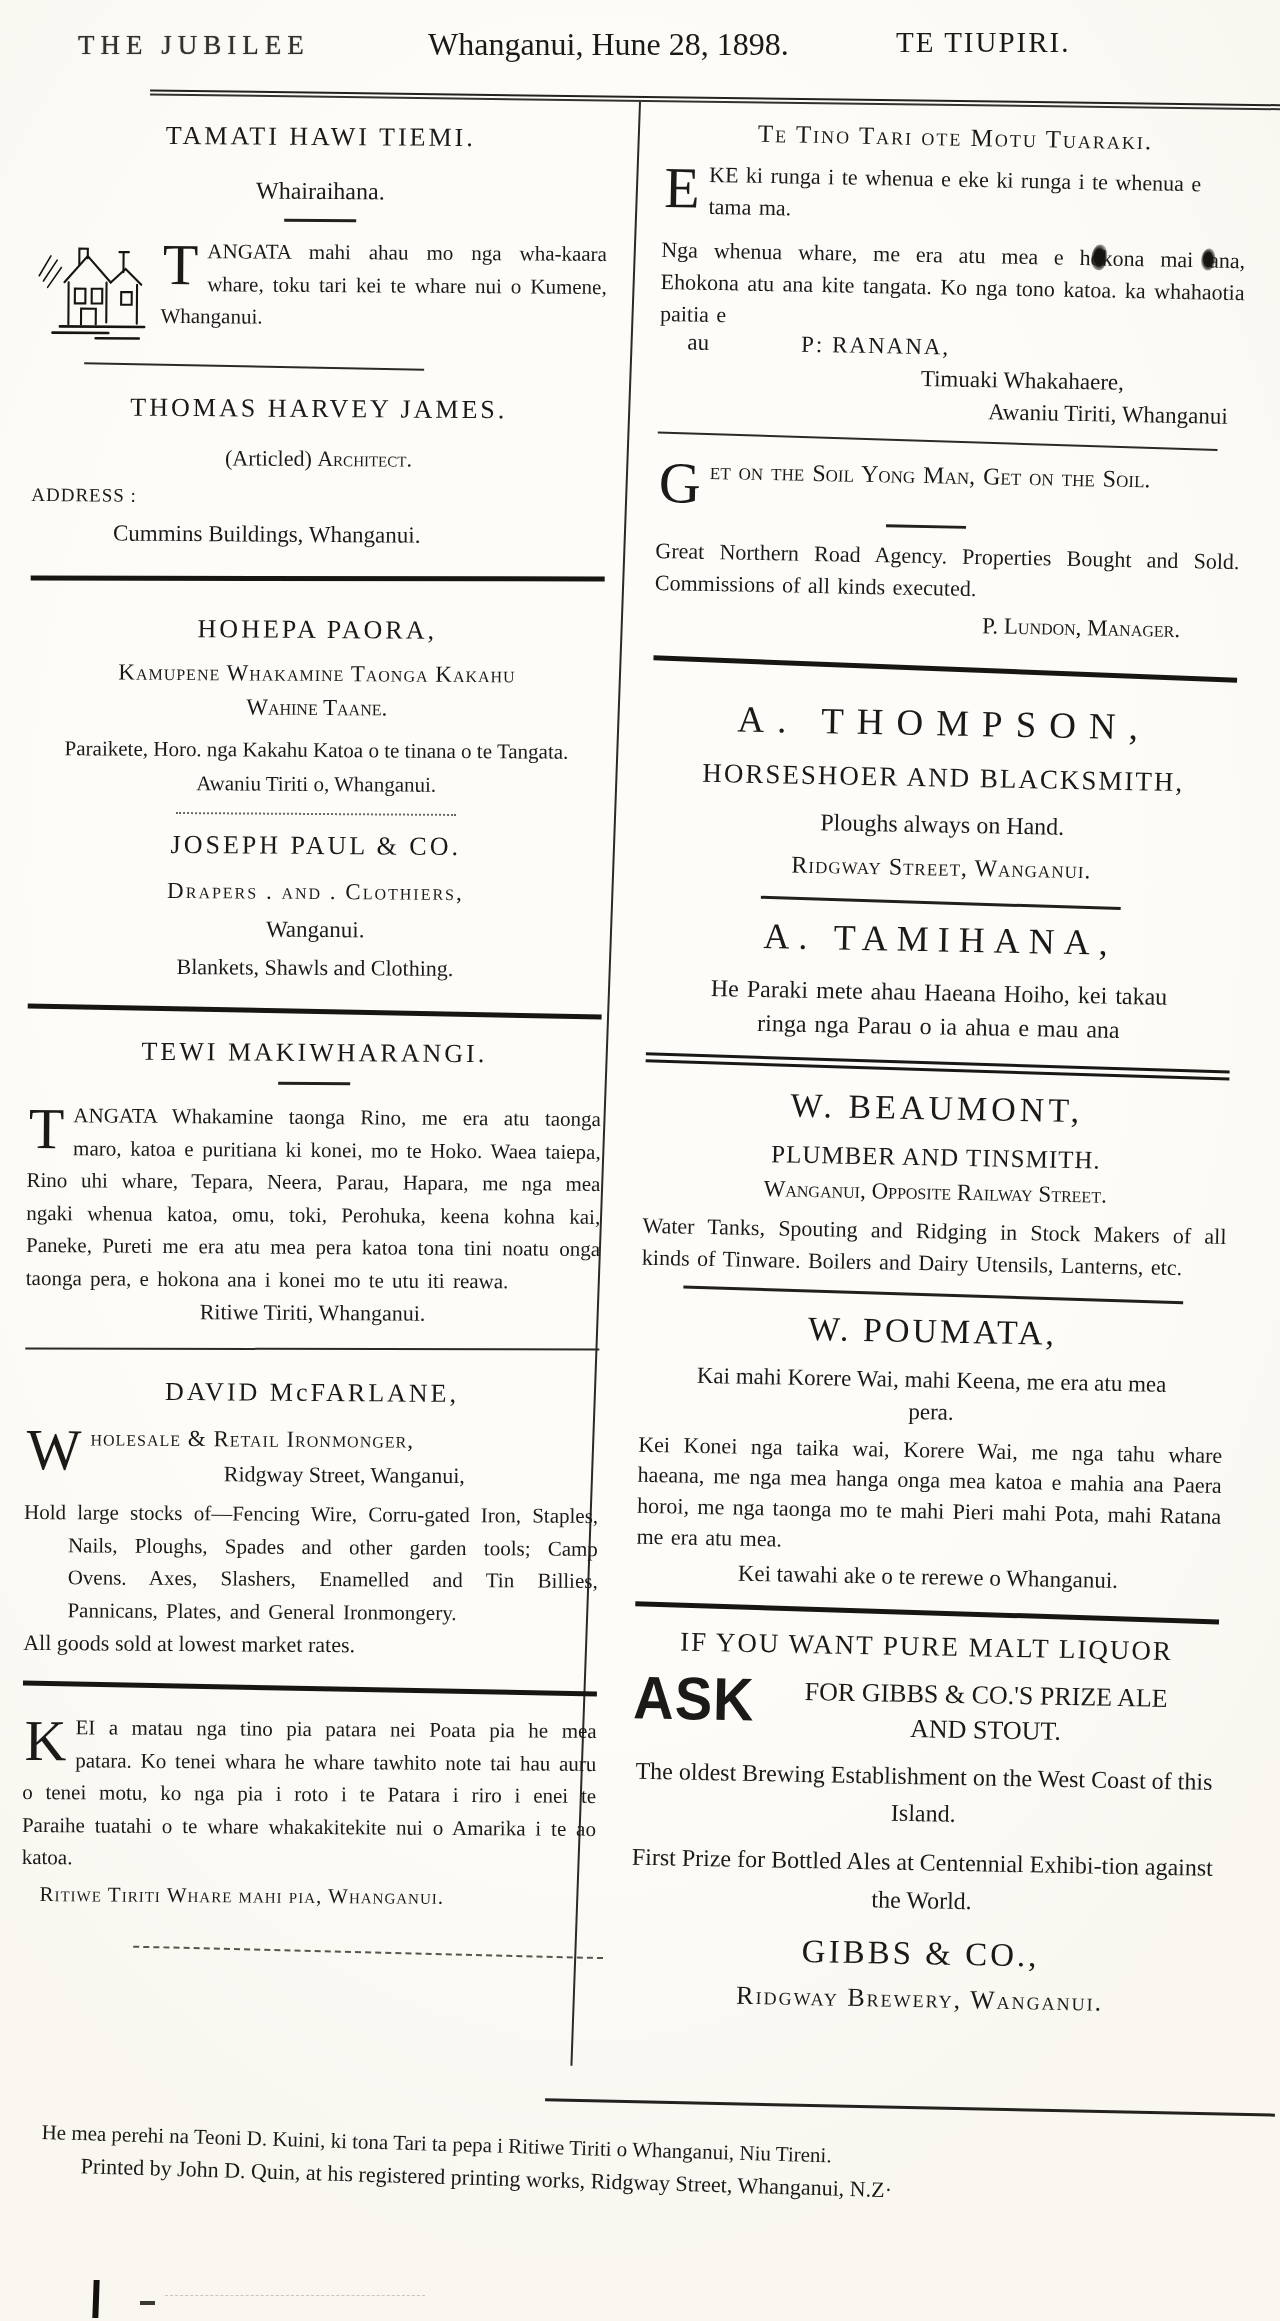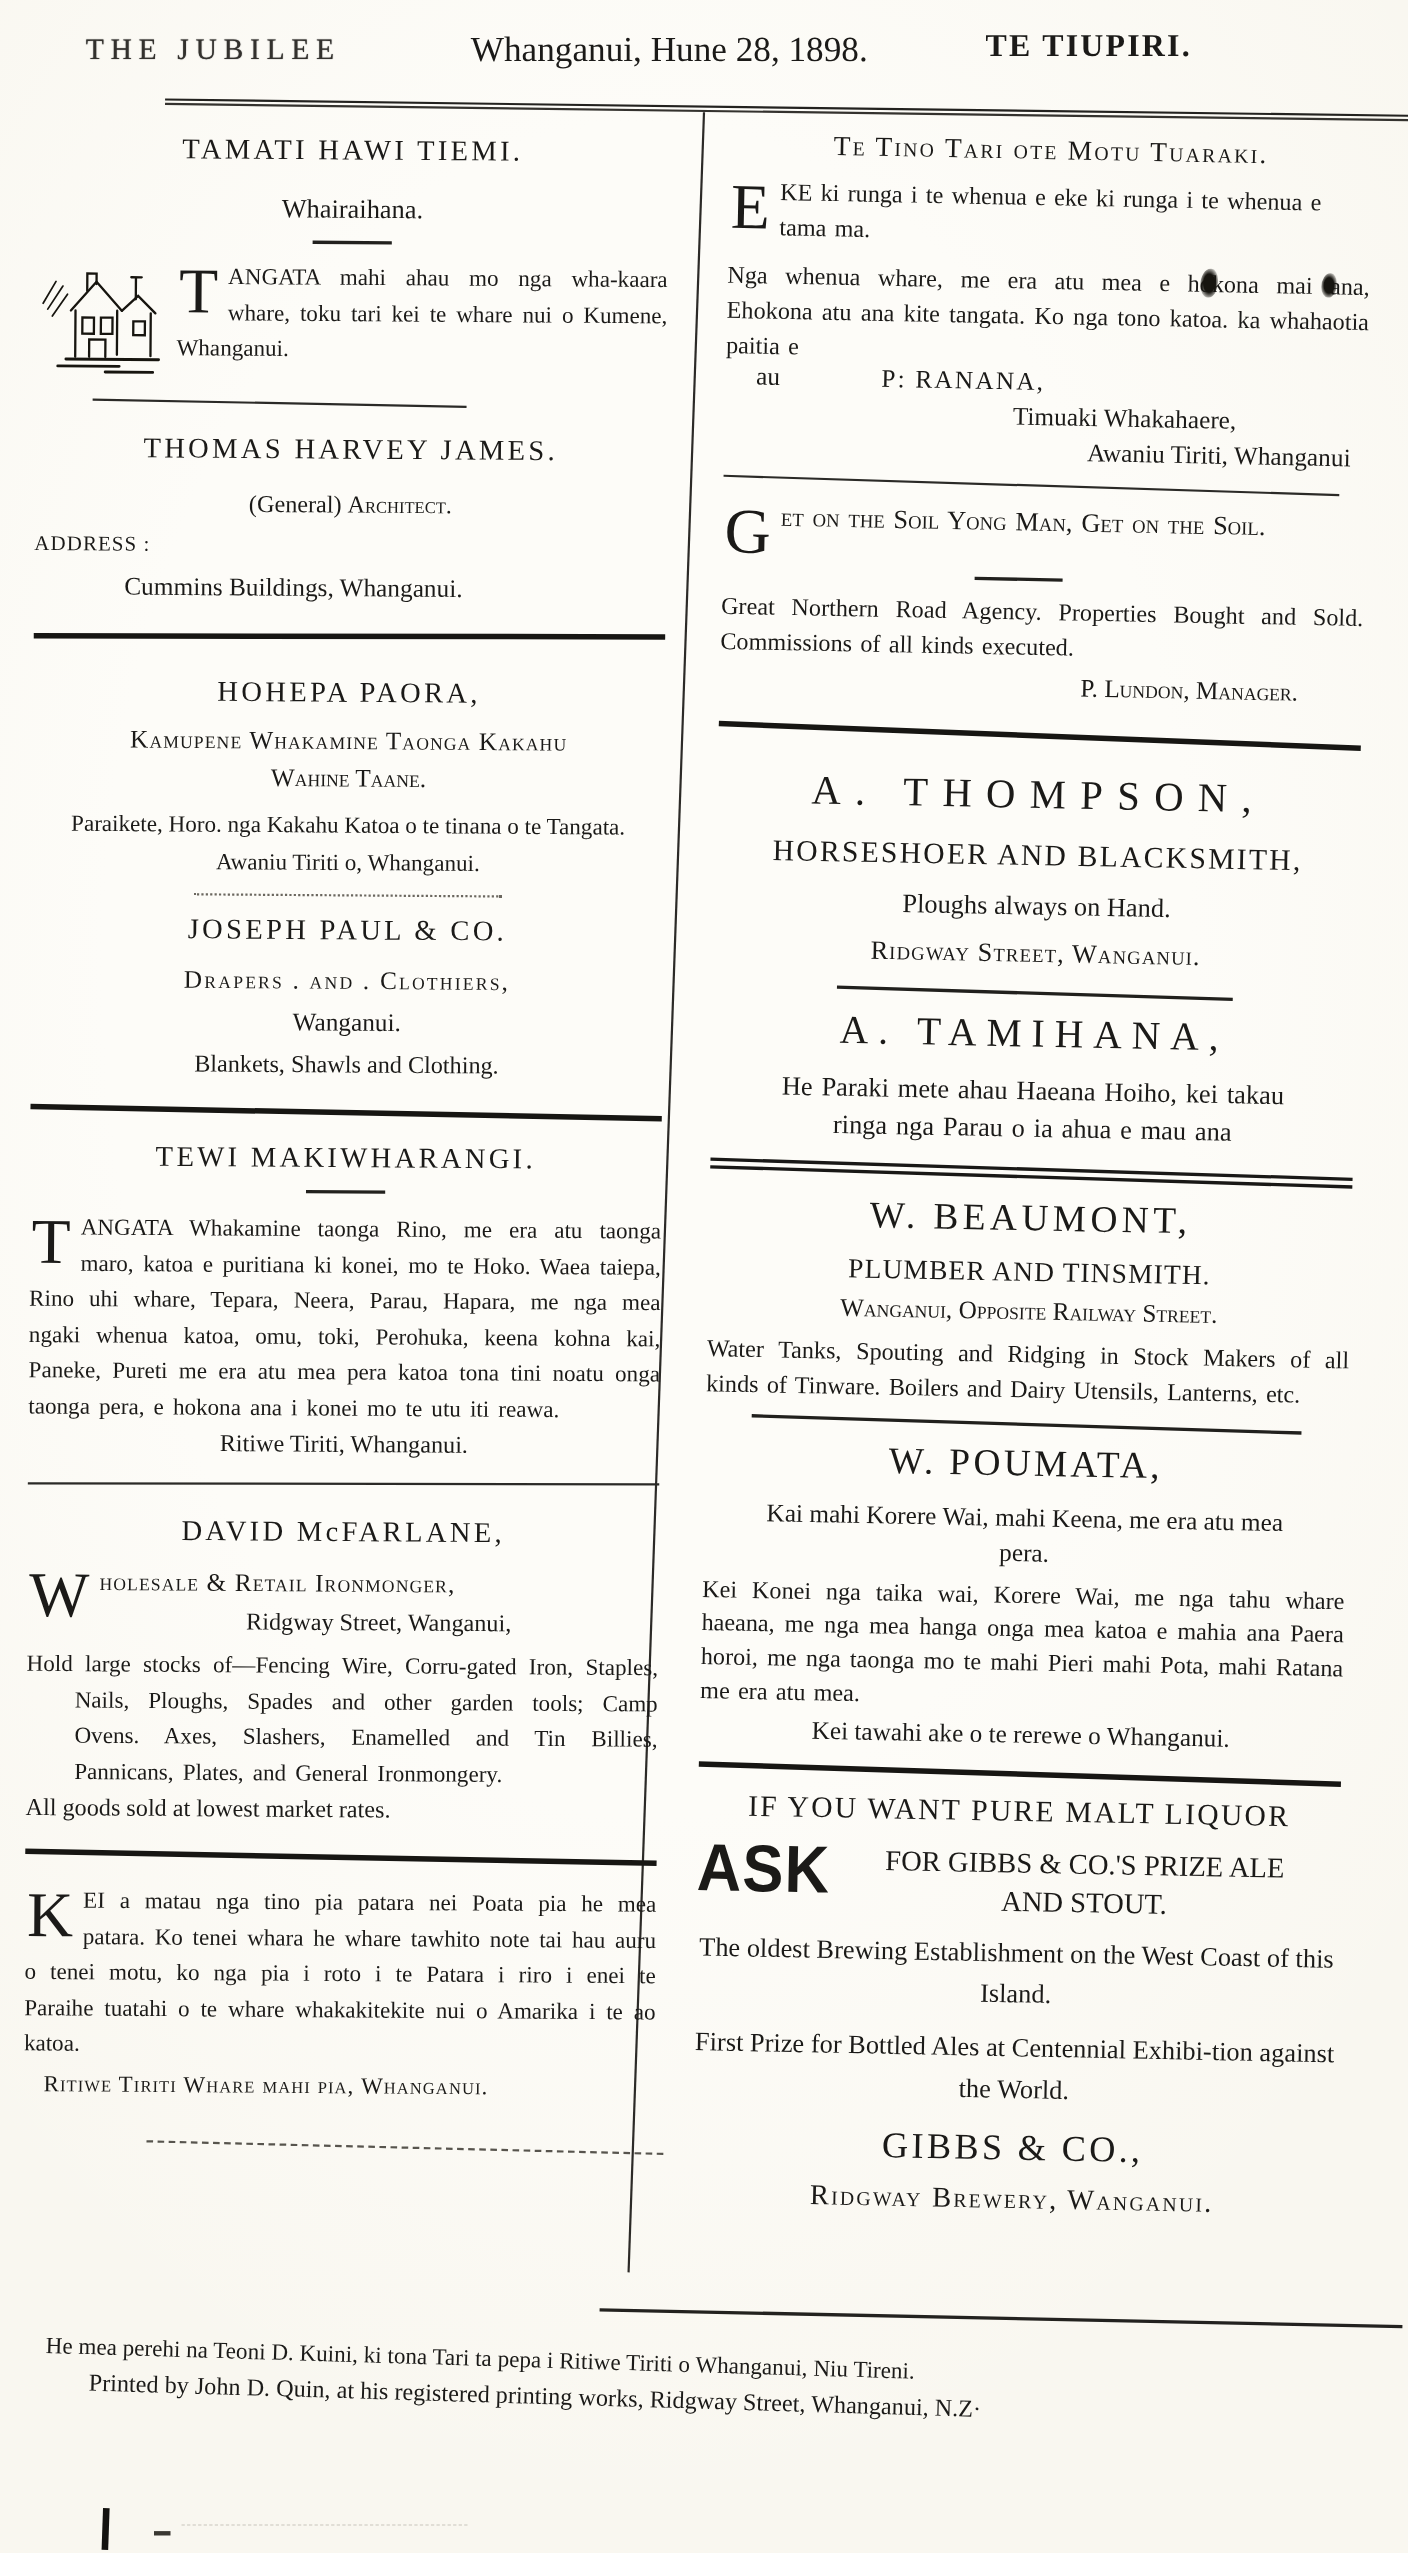--- a/index.html
+++ b/index.html
@@ -12,21 +12,21 @@
       radial-gradient(ellipse 900px 1400px at 46% 38%, #fdfcf8 55%, rgba(0,0,0,0) 100%),
       #f9f7f0;
     overflow: hidden;
     font-family: "Liberation Serif", "DejaVu Serif", serif;
     color: #1b1a18;
   }
 
   
   .m-left  { position:absolute; left:78px;  top:30px; font-size:27px; letter-spacing:6px; color:#33312d; text-shadow:0 0 1px #555; }
   .m-center{ position:absolute; left:428px; top:26px; font-size:32px; }
-  .m-right { position:absolute; left:896px; top:26px; font-size:29px; font-weight:bold; letter-spacing:2px; }
+  .m-right { position:absolute; left:896px; top:26px; font-size:29px; font-weight:normal; letter-spacing:2px; }
   .masthead-rule { position:absolute; left:150px; right:-24px; top:97px; height:6px;
     border-top:2px solid #23221f; border-bottom:2px solid #34322e; transform:rotate(0.75deg); }
 
   .col-divider { position:absolute; left:639px; top:102px; height:1965px; width:2px;
     background:#2c2a27; transform:rotate(2deg); transform-origin:top center; }
 
   
   .col { position:absolute; }
   .col-l { left:34px;  top:104px; width:574px; transform:rotate(0.4deg); transform-origin:top left; }
   .col-r { left:664px; top:108px; width:584px; transform:rotate(1.1deg); transform-origin:top left; }
@@ -183,21 +183,21 @@
           </svg>
         </span><span class="initial">T</span><span>ANGATA mahi ahau mo nga wha-kaara whare, toku tari kei te whare nui o Kumene, Whanganui.</span>
       </p>
       <div class="clear"></div>
       <div class="rl t-r1" id="tamati-rule"></div>
     </section>
 
     <section class="ad" id="ad-james">
       <div class="head">THOMAS HARVEY JAMES.</div>
       <div class="sub">
-        <span>(General)</span>
+        <span>(Articled)</span>
         <span class="sc">Architect.</span>
       </div>
       <div class="addr-label sc">ADDRESS :</div>
       <div class="addr">Cummins Buildings, Whanganui.</div>
       <div class="rl-heavy t-l1"></div>
     </section>
 
     <section class="ad" id="ad-hohepa">
       <div class="head">HOHEPA PAORA,</div>
       <div class="l1">Kamupene Whakamine Taonga Kakahu</div>

